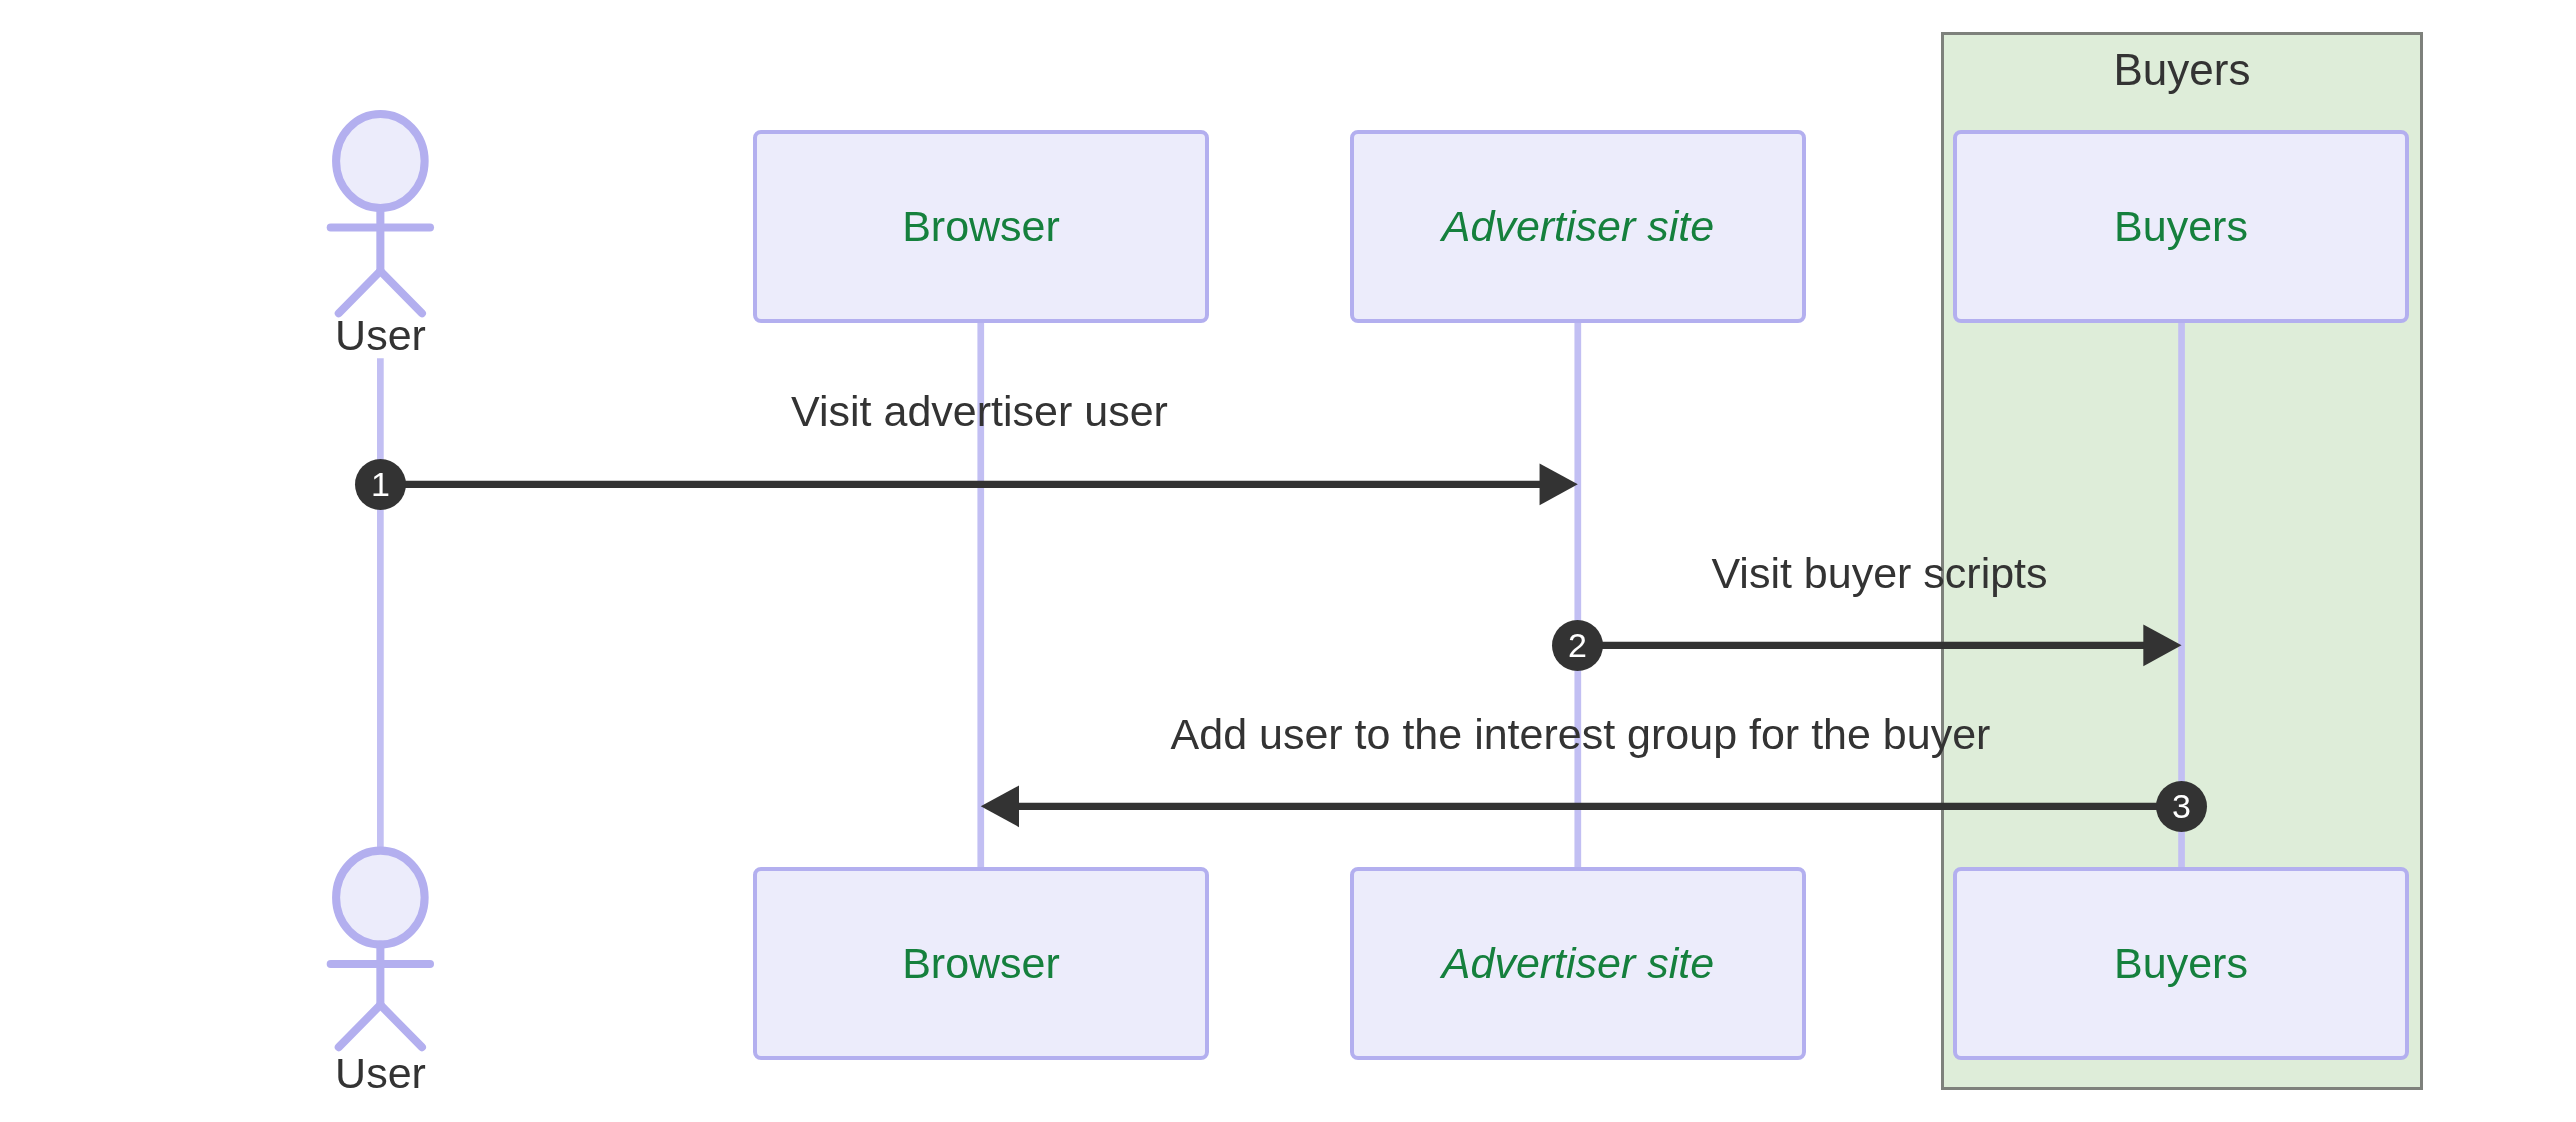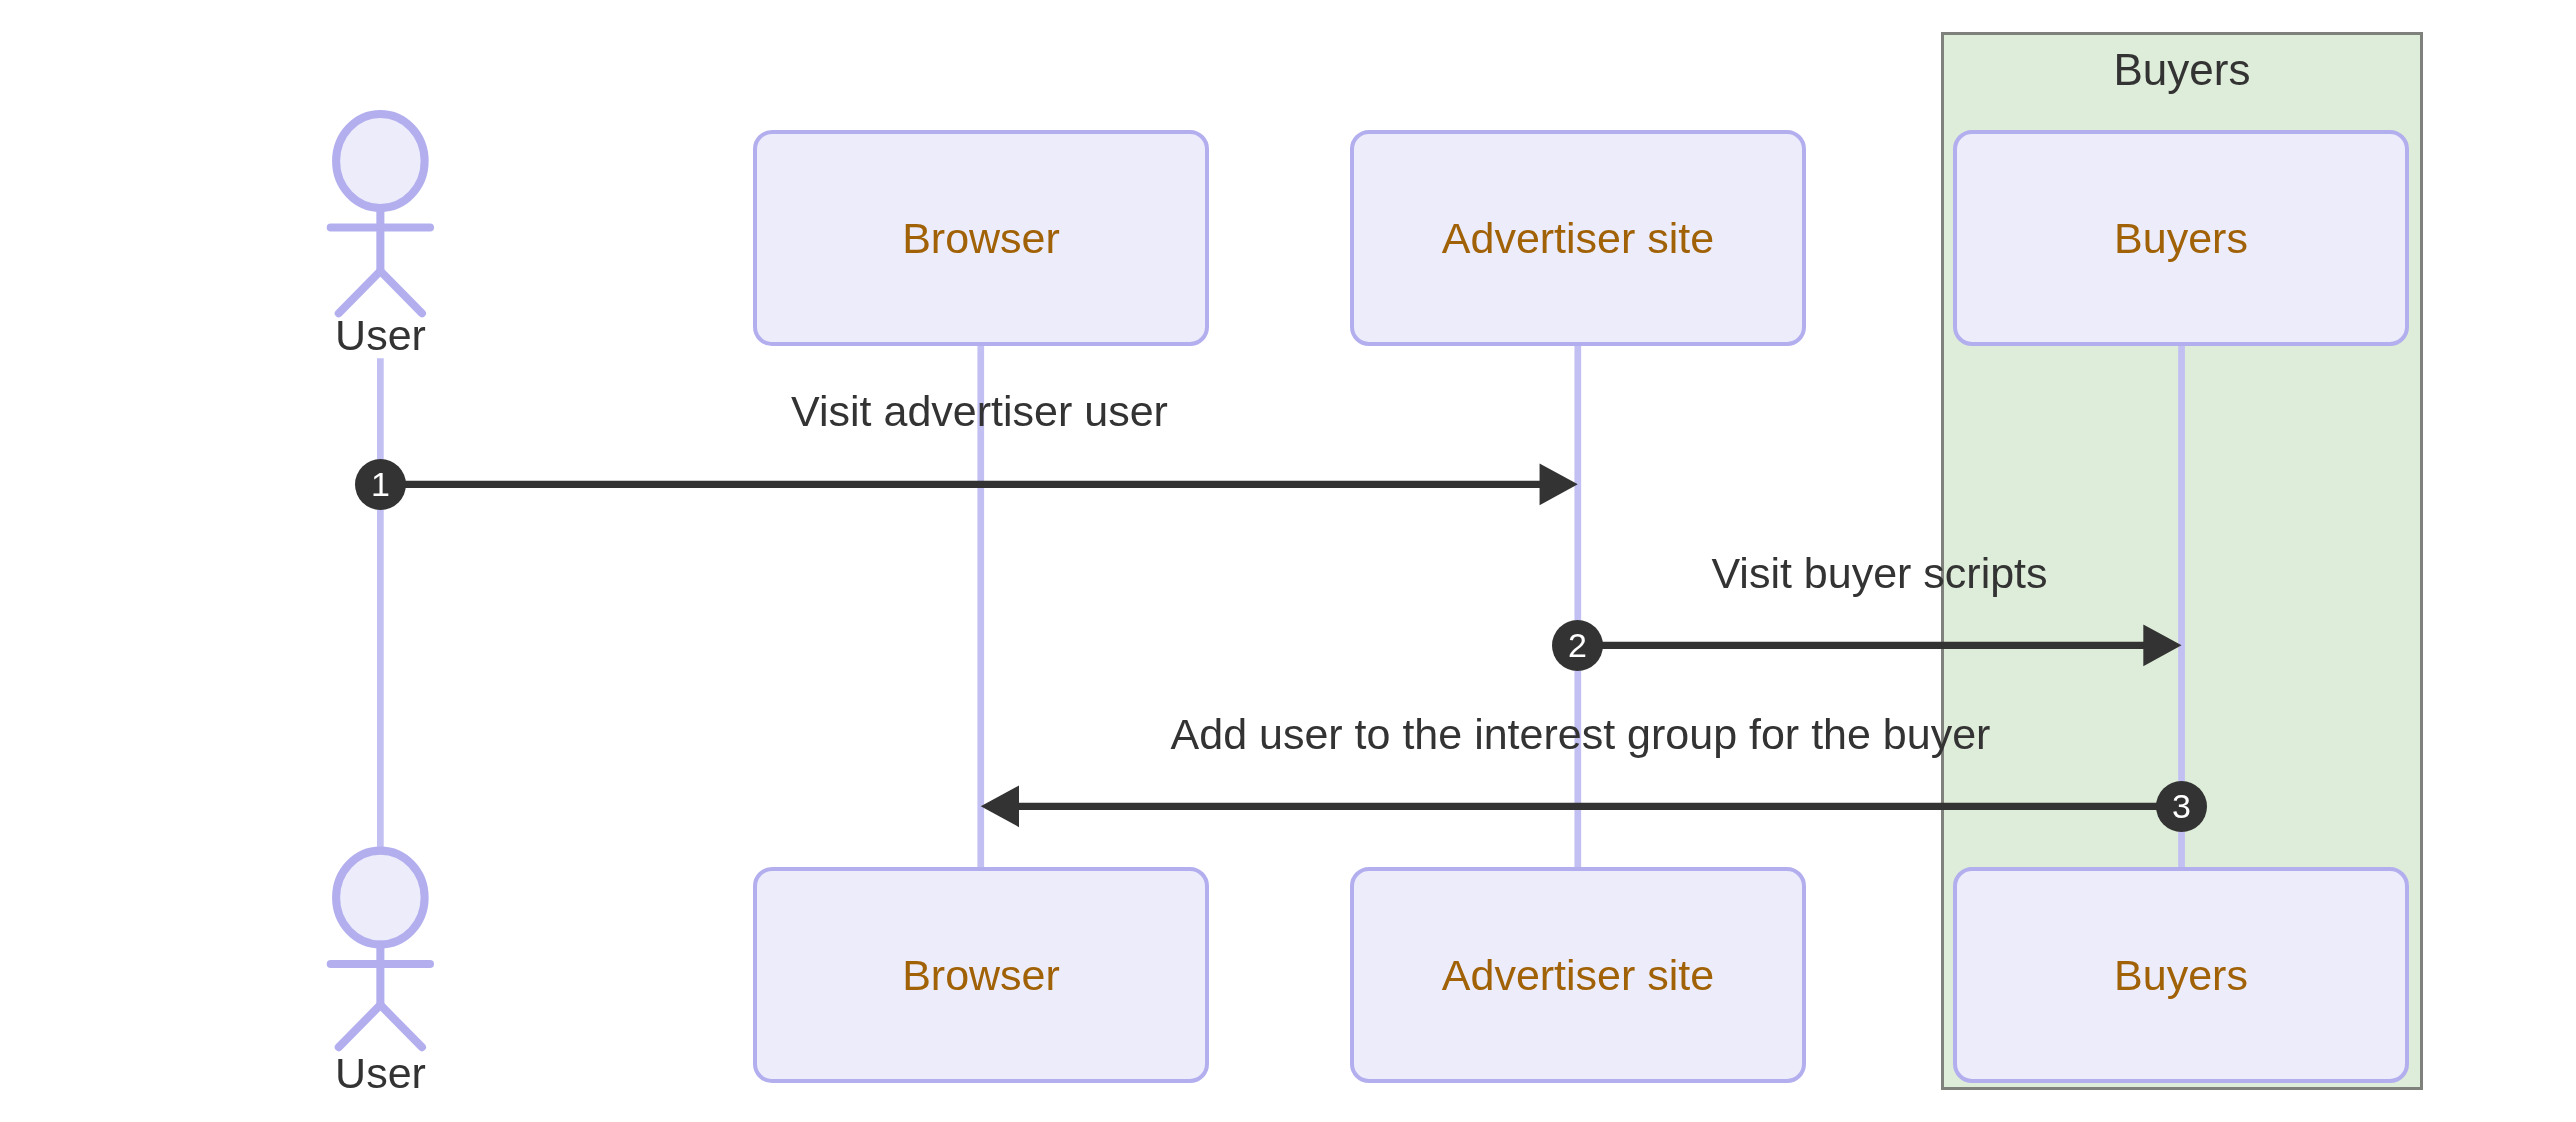--- a/index.html
+++ b/index.html
@@ -28,31 +28,31 @@
     left: 1941px; top: 42px;
     width: 482px; height: 56px;
     display: flex; align-items: center; justify-content: center;
     font-size: 44px; color: #333333;
     z-index: 3;
   }
   svg.canvas { position: absolute; left: 0; top: 0; z-index: 1; }
   
   .pbox {
     position: absolute;
-    width: 456px; height: 216px;
+    width: 456px; height: 193px;
     background: #ececfb;
     border: 4.7px solid #b3afef;
-    border-radius: 19px;
+    border-radius: 8px;
     box-sizing: border-box;
     display: flex; align-items: center; justify-content: center;
-    font-size: 43px; color: #a16207;
+    font-size: 43px; color: #15803d;
     z-index: 2;
   }
   .pbox.browser    { left: 753px; }
-  .pbox.advertiser { left: 1350px; }
+  .pbox.advertiser { left: 1350px; font-style: italic; }
   .pbox.buyers     { left: 1953px; }
   .pbox.top    { top: 130px; }
   .pbox.bottom { top: 867px; }
   
   .actor-label {
     position: absolute;
     left: 280px; width: 201px; height: 44px;
     display: flex; align-items: center; justify-content: center;
     font-size: 43px; color: #333333;
     z-index: 2;

